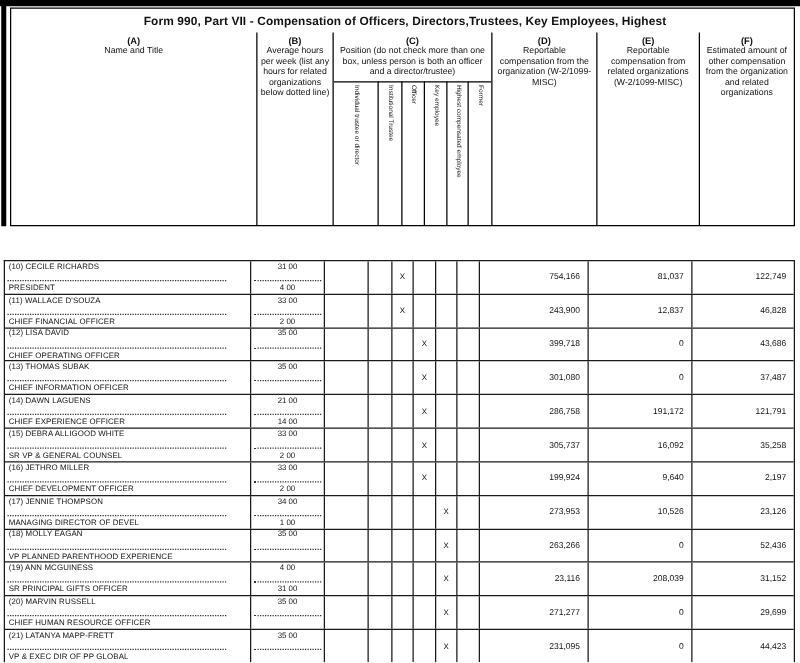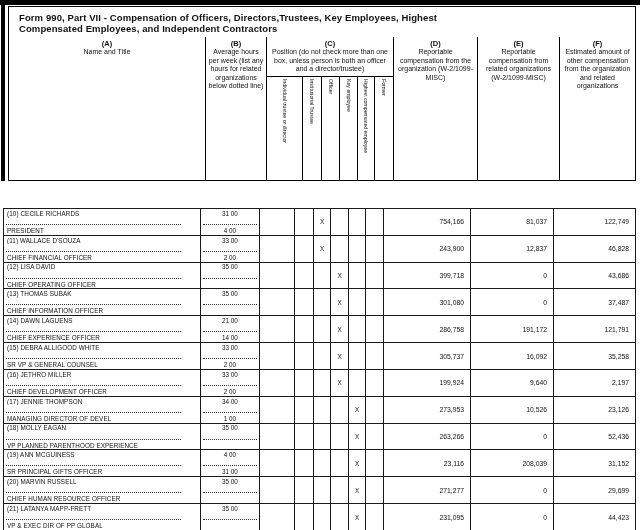--- a/index.html
+++ b/index.html
@@ -7,21 +7,21 @@
     position:relative;width:640px;height:530px;background:#fff;overflow:hidden;
     font-family:"Liberation Sans",sans-serif;color:#111;
   }
   
   .top-bar{position:absolute;left:0;top:0;width:640px;height:5px;background:#000;}
   .left-bar{position:absolute;left:1px;top:0;width:4px;height:181px;background:#000;}
 
   
   .header-box{
     position:absolute;left:8px;top:6px;width:628px;height:175px;
-    border:1px solid #000;box-sizing:border-box;display:flex;flex-direction:column;
+    border:1px solid #000;box-sizing:border-box;display:flex;flex-direction:column;align-items:center;
   }
   .form-title{font-weight:bold;font-size:9.5px;line-height:11px;padding:5px 6px 3px 10px;letter-spacing:.1px;}
   .hcols{flex:1;display:flex;min-height:0;}
   .hcol{box-sizing:border-box;border-left:1px solid #000;display:flex;flex-direction:column;overflow:hidden;}
   .hcol:first-child{border-left:none;}
   .col-a{width:196px;} .col-b{width:61px;} .col-c{width:127px;}
   .col-d{width:84px;} .col-e{width:82px;} .col-f{flex:1;}
   .tag{font-weight:bold;font-size:7.5px;text-align:center;padding-top:2px;line-height:9px;}
   .lbl{font-size:7px;line-height:8.5px;text-align:center;padding:0 2px;}
   .subcols{flex:1;display:flex;margin-top:2px;min-height:0;}
@@ -57,21 +57,20 @@
 </head>
 <body>
 
 <div id="page">
   <div class="top-bar"></div>
   <div class="left-bar"></div>
 
   <div class="header-box">
     <div class="form-title">
       <div>Form 990, Part VII - Compensation of Officers, Directors,Trustees, Key Employees, Highest</div>
-      <div>Compensated Employees, and Independent Contractors</div>
     </div>
     <div class="hcols">
       <div class="hcol col-a">
         <div class="tag">(A)</div>
         <div class="lbl">Name and Title</div>
       </div>
       <div class="hcol col-b">
         <div class="tag">(B)</div>
         <div class="lbl">Average hours per week (list any hours for related organizations below dotted line)</div>
       </div>

